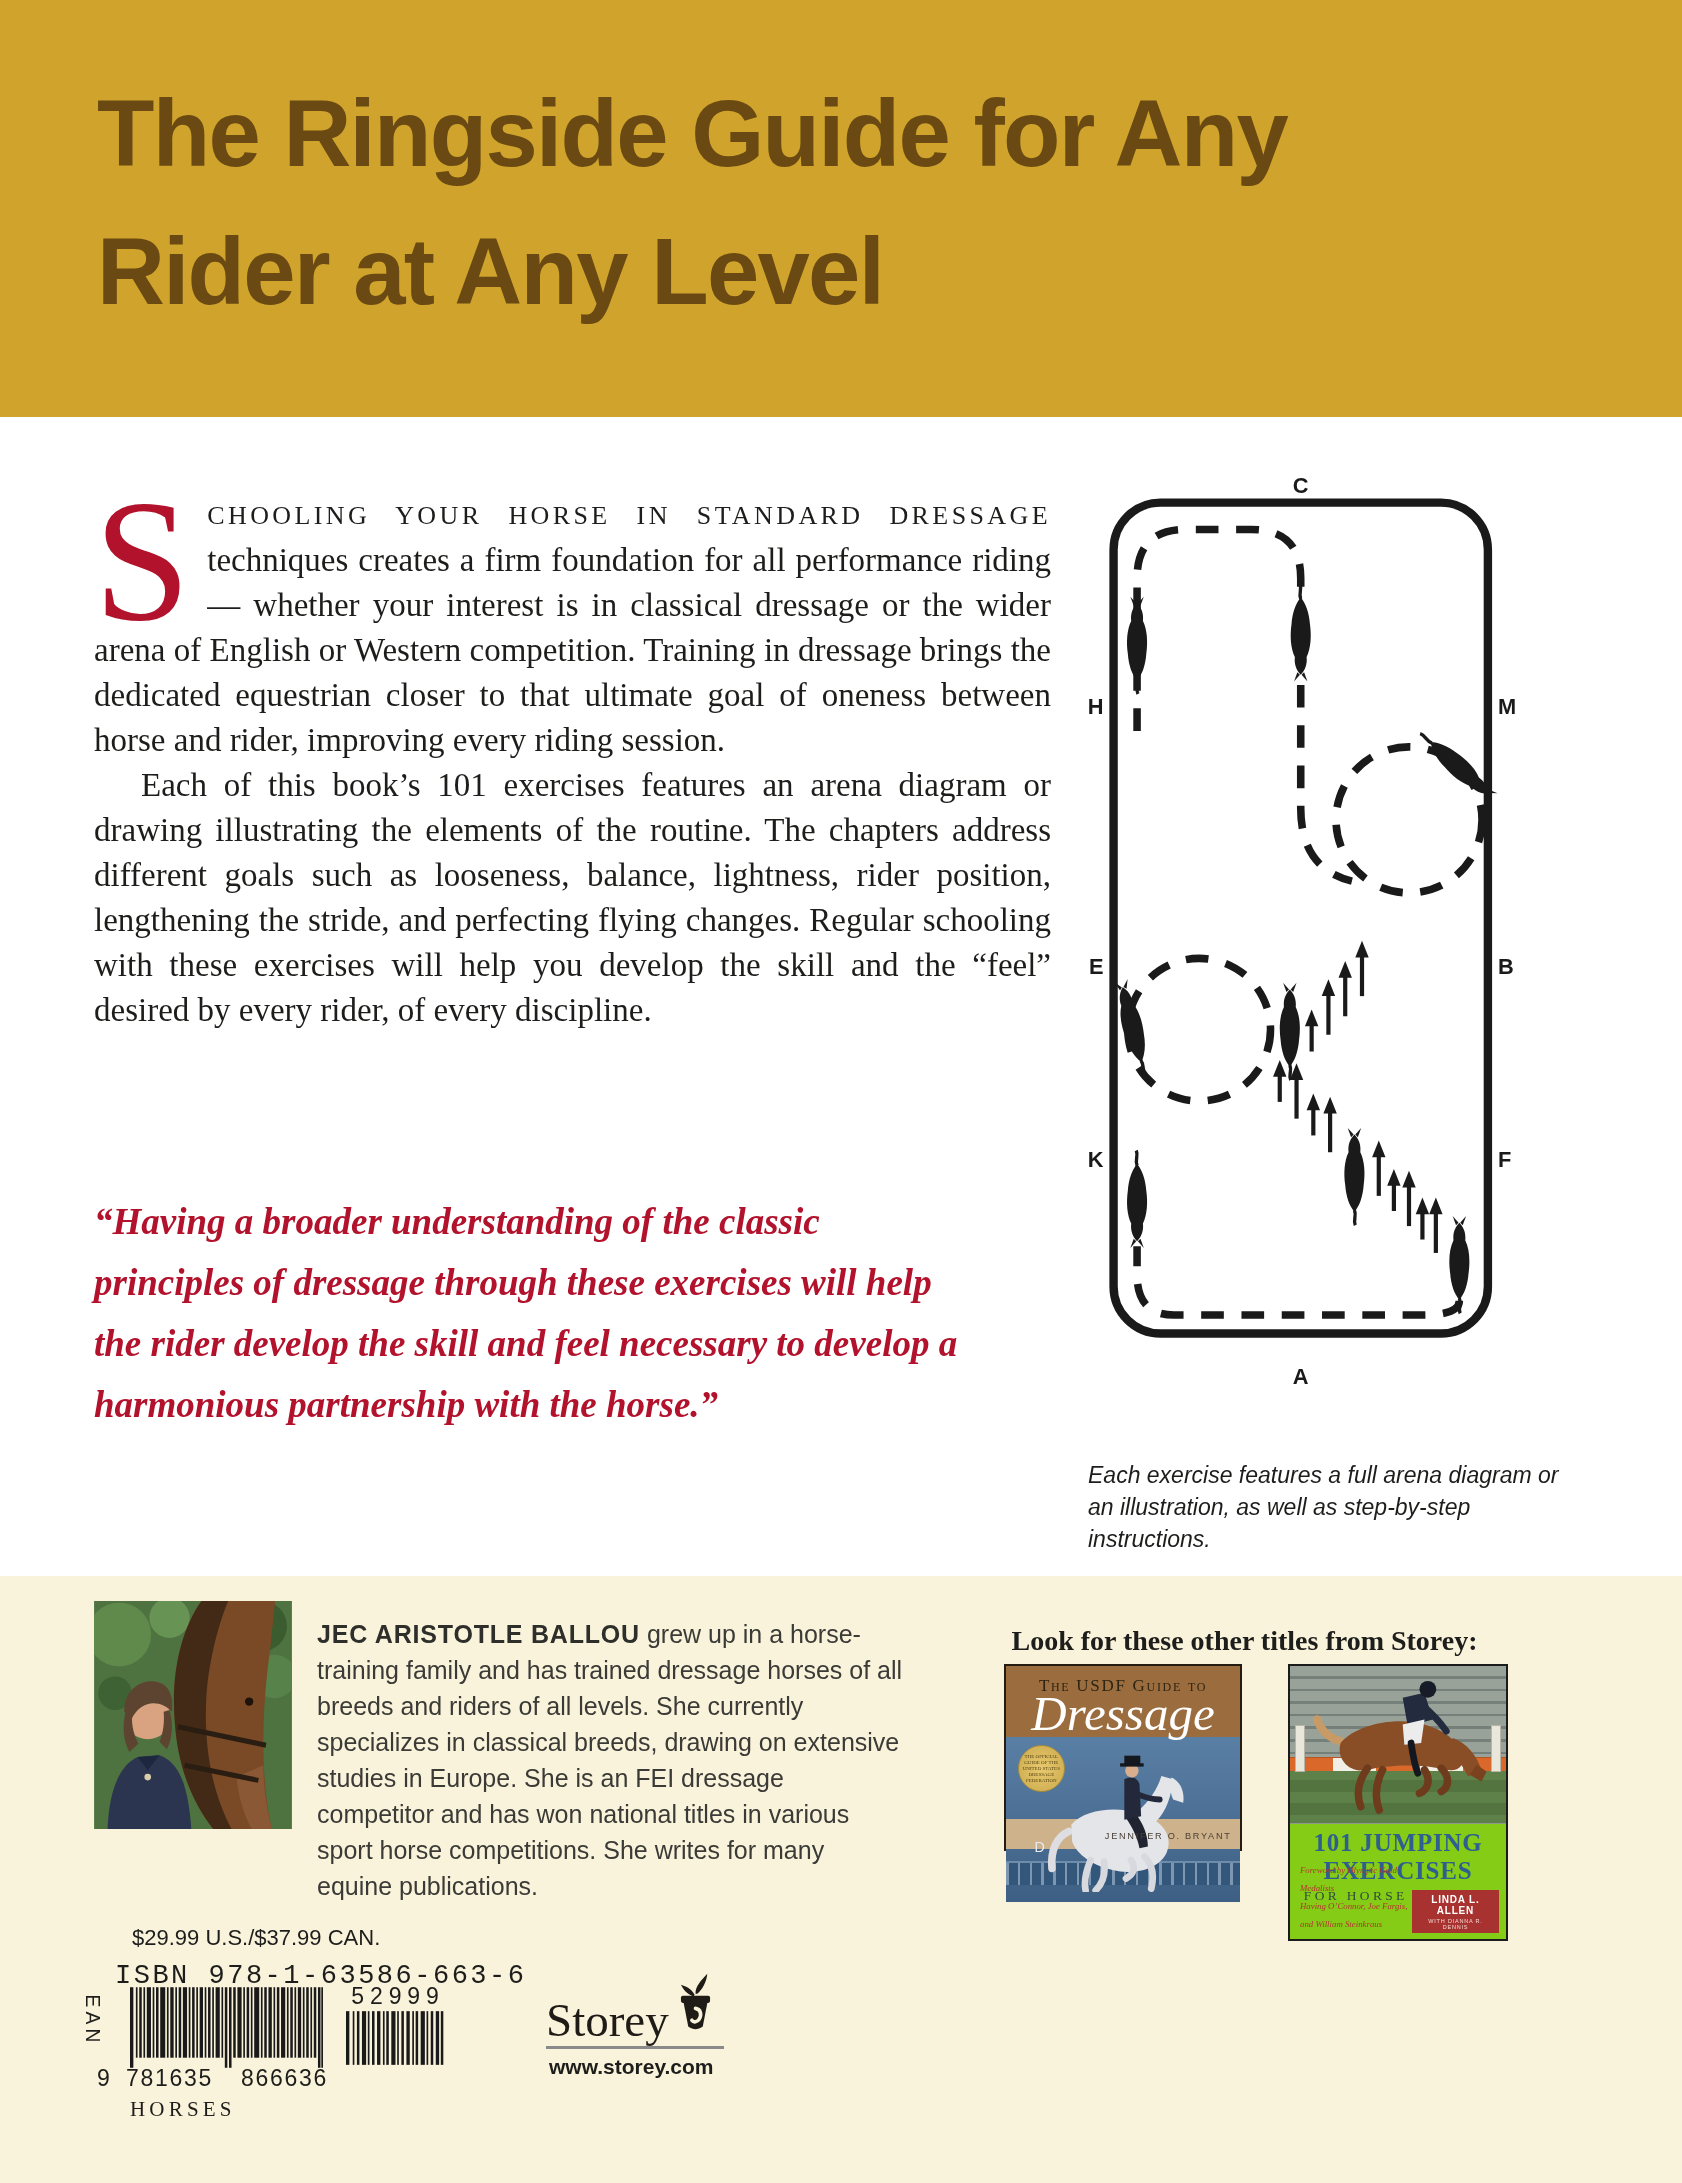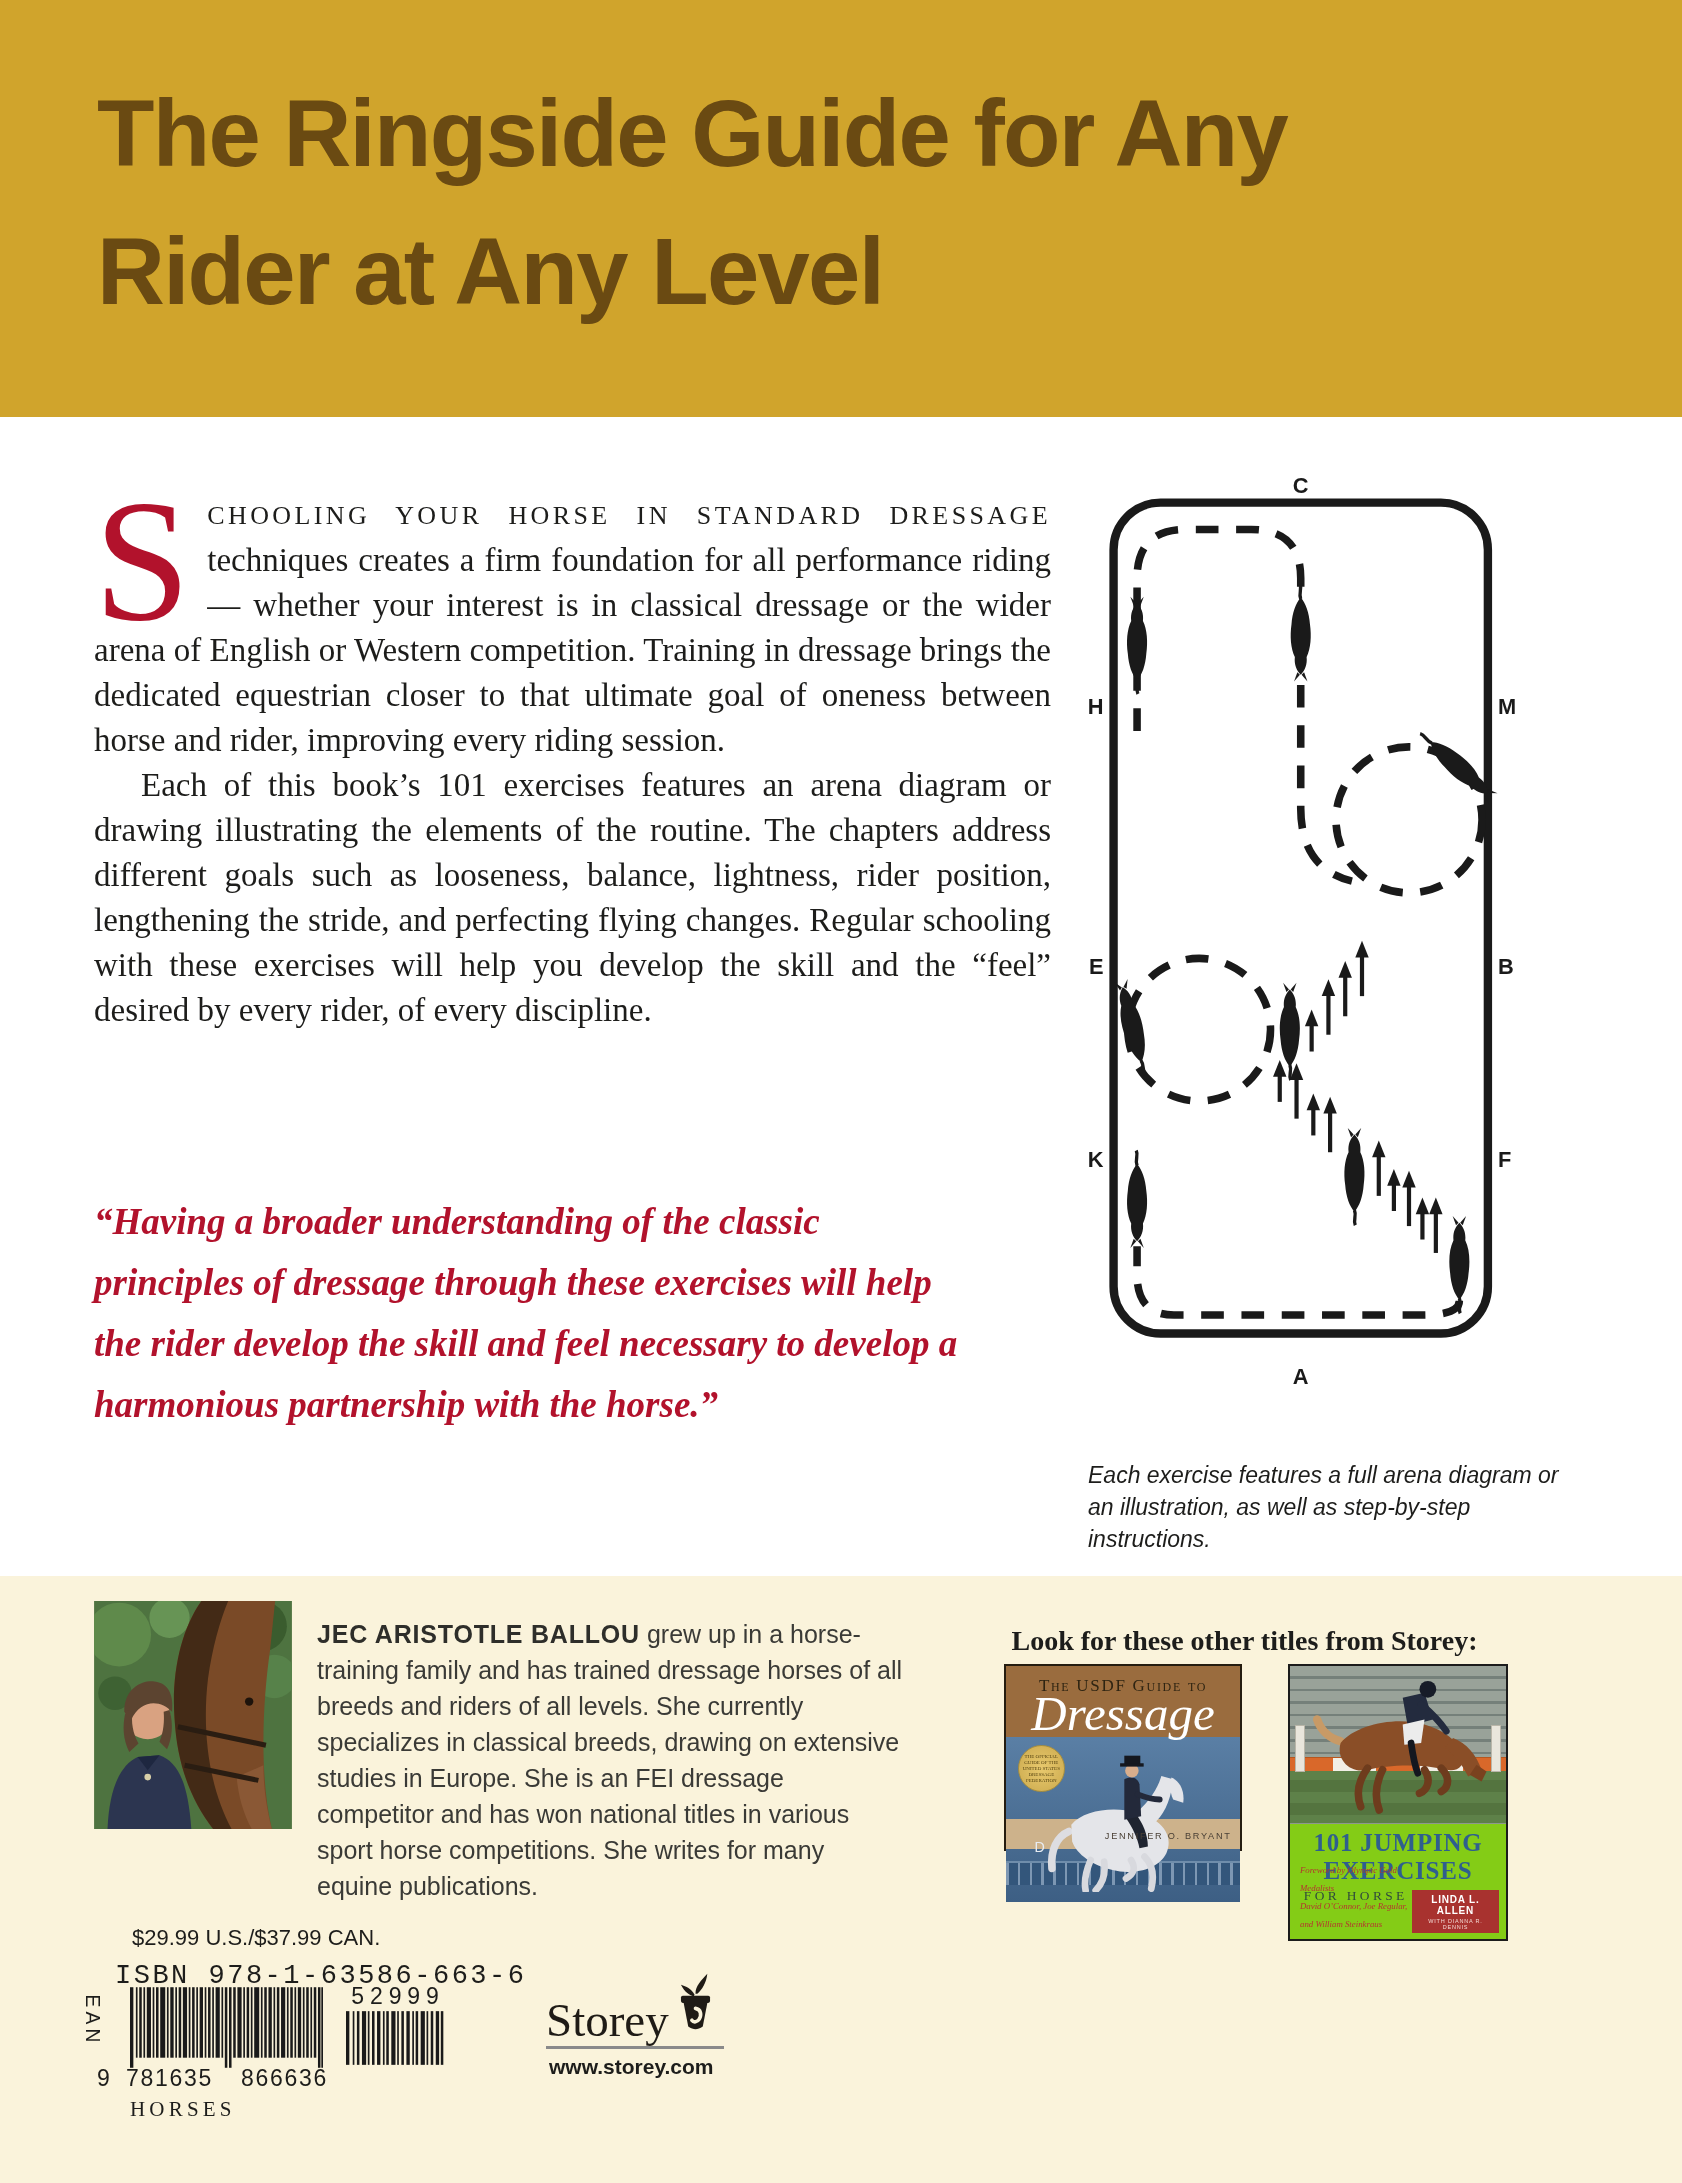--- a/index.html
+++ b/index.html
@@ -291,21 +291,21 @@
           <path d="M148,16 C160,26 170,36 178,48" stroke="#232B3E" stroke-width="8" fill="none" stroke-linecap="round"></path>
         </svg>
       </div>
       <div class="b2-band">
         <div class="b2-t1">101 JUMPING</div>
         <div class="b2-t2">EXERCISES</div>
         <div class="b2-sub">FOR HORSE &amp; RIDER</div>
         <div class="b2-foot">
           <div class="b2-foreword">
             <div>Foreword by Olympic Gold Medalists</div>
-            <div>David O’Connor, Joe Regular,</div>
+            <div>Having O’Connor, Joe Fargis,</div>
             <div>and William Steinkraus</div>
           </div>
           <div class="b2-authorbox">
             <div class="b2-author">LINDA L. ALLEN</div>
             <div class="b2-coauthor">WITH DIANNA R. DENNIS</div>
           </div>
         </div>
       </div>
     </div>
 

